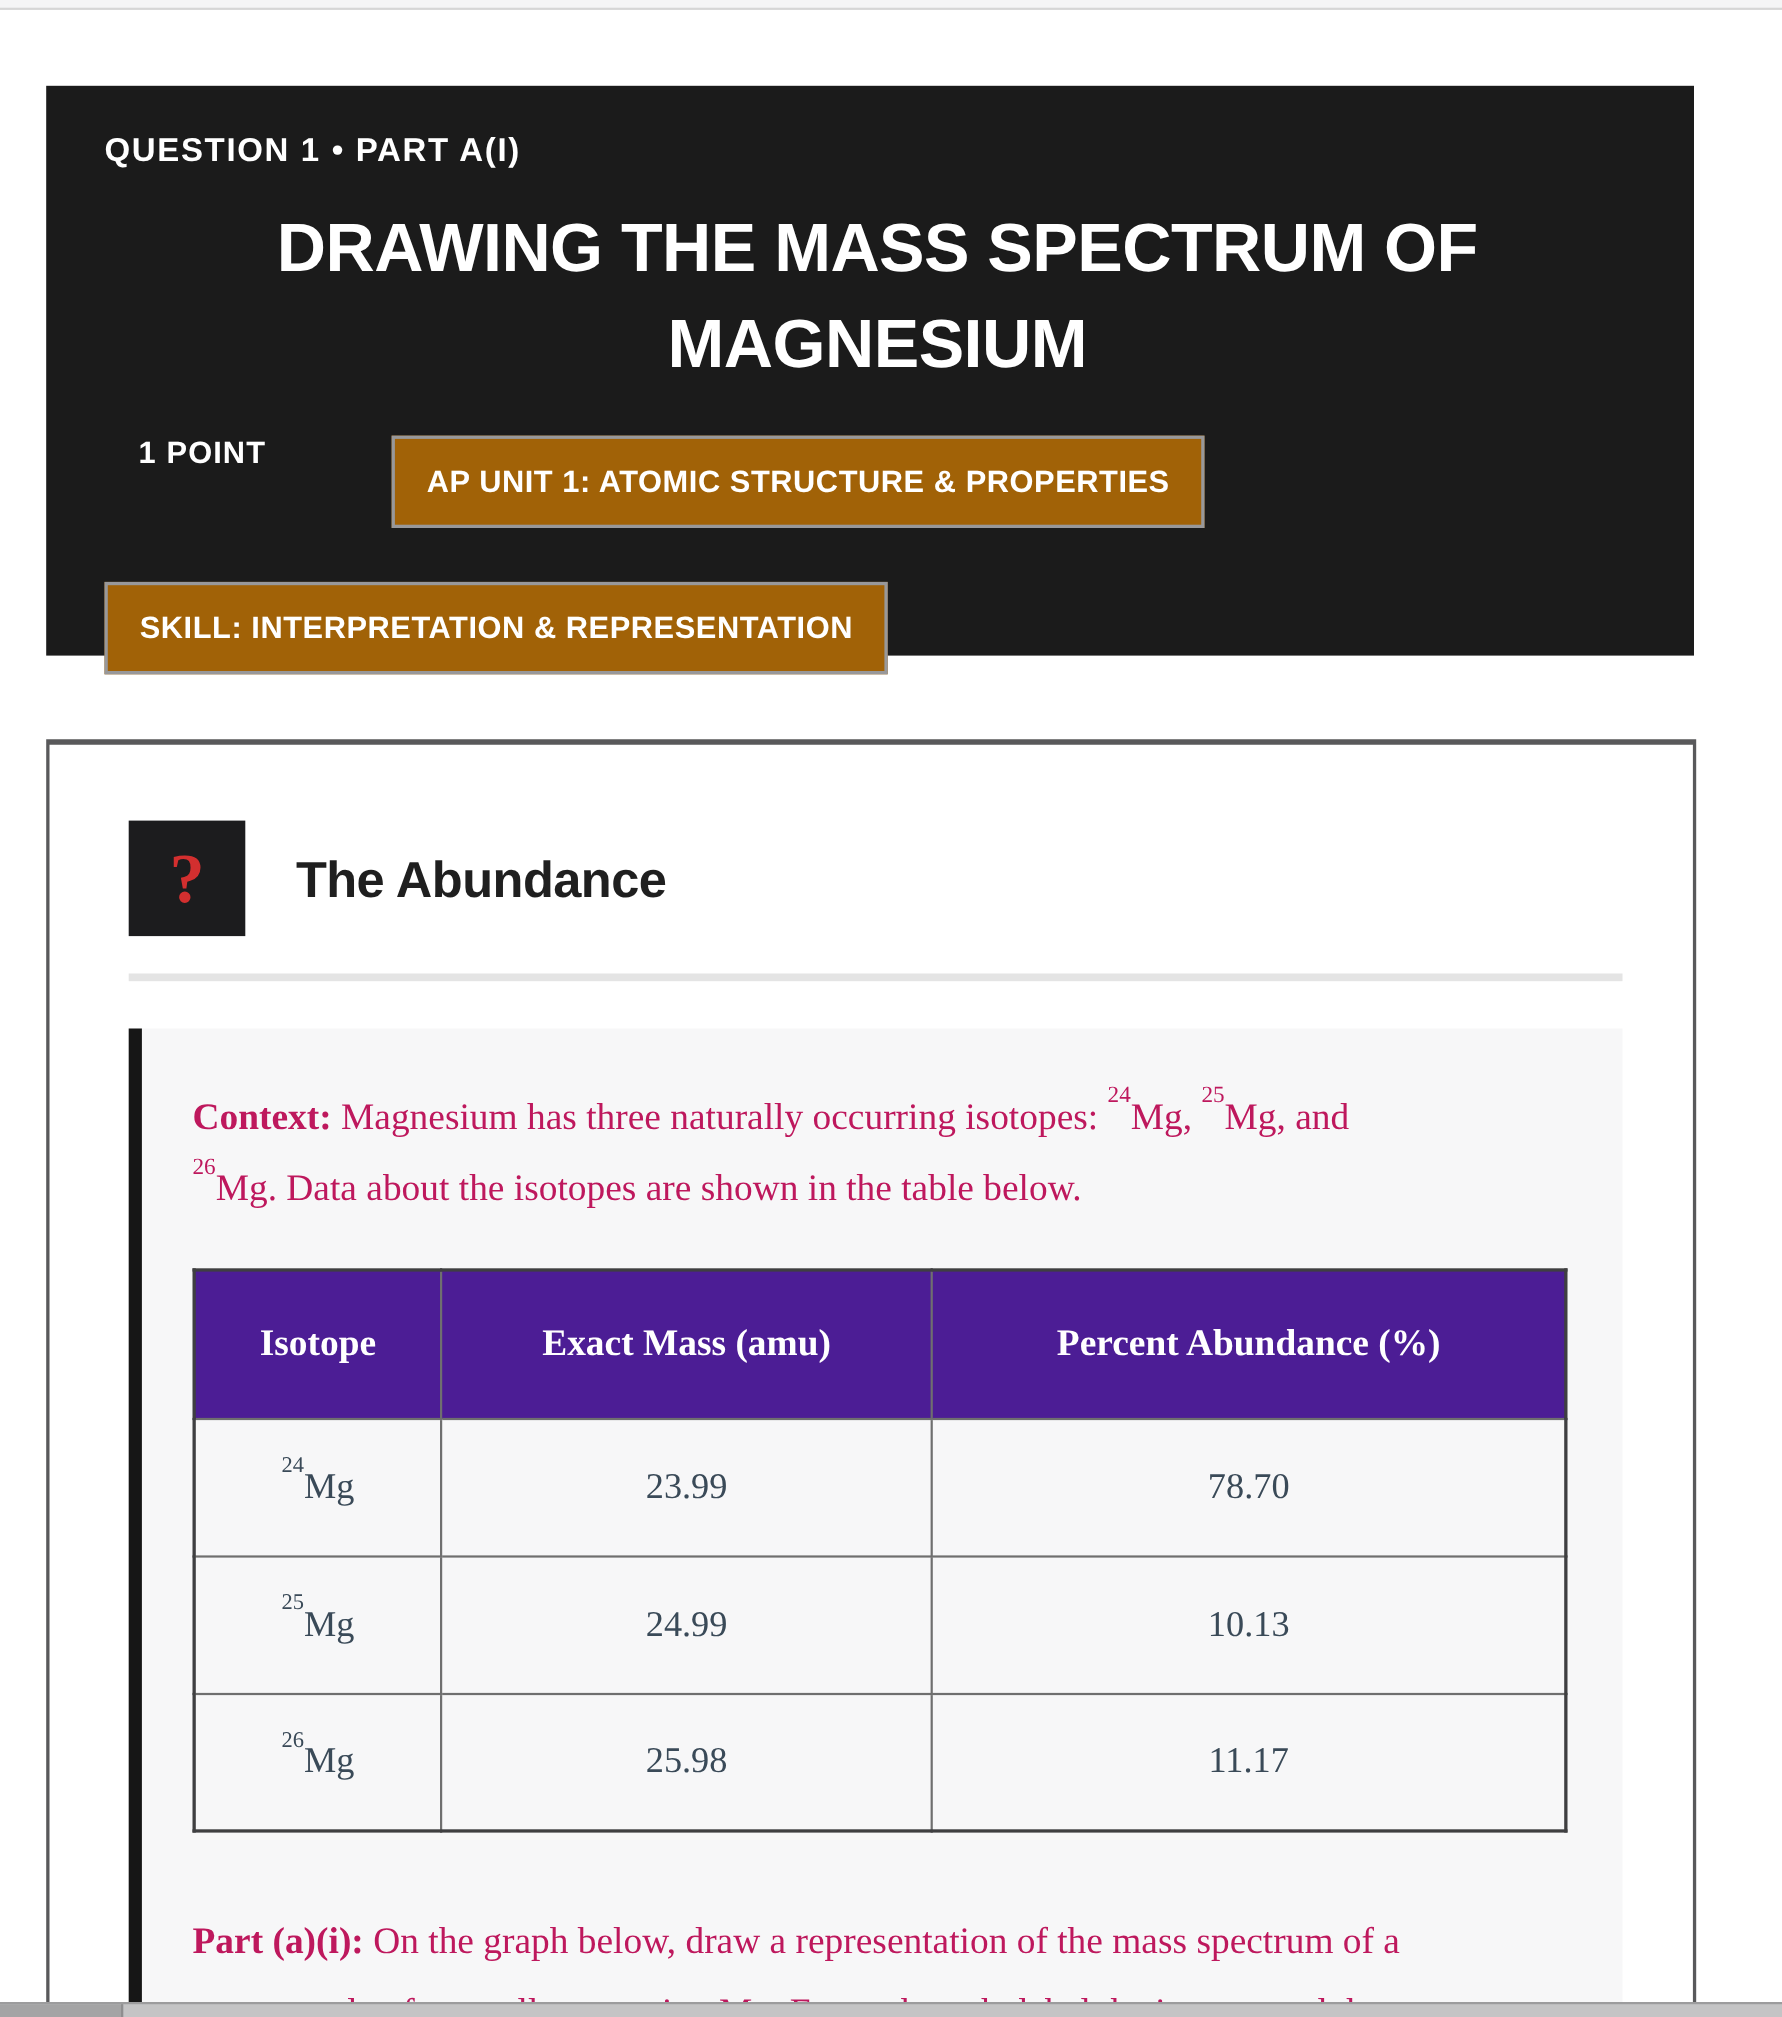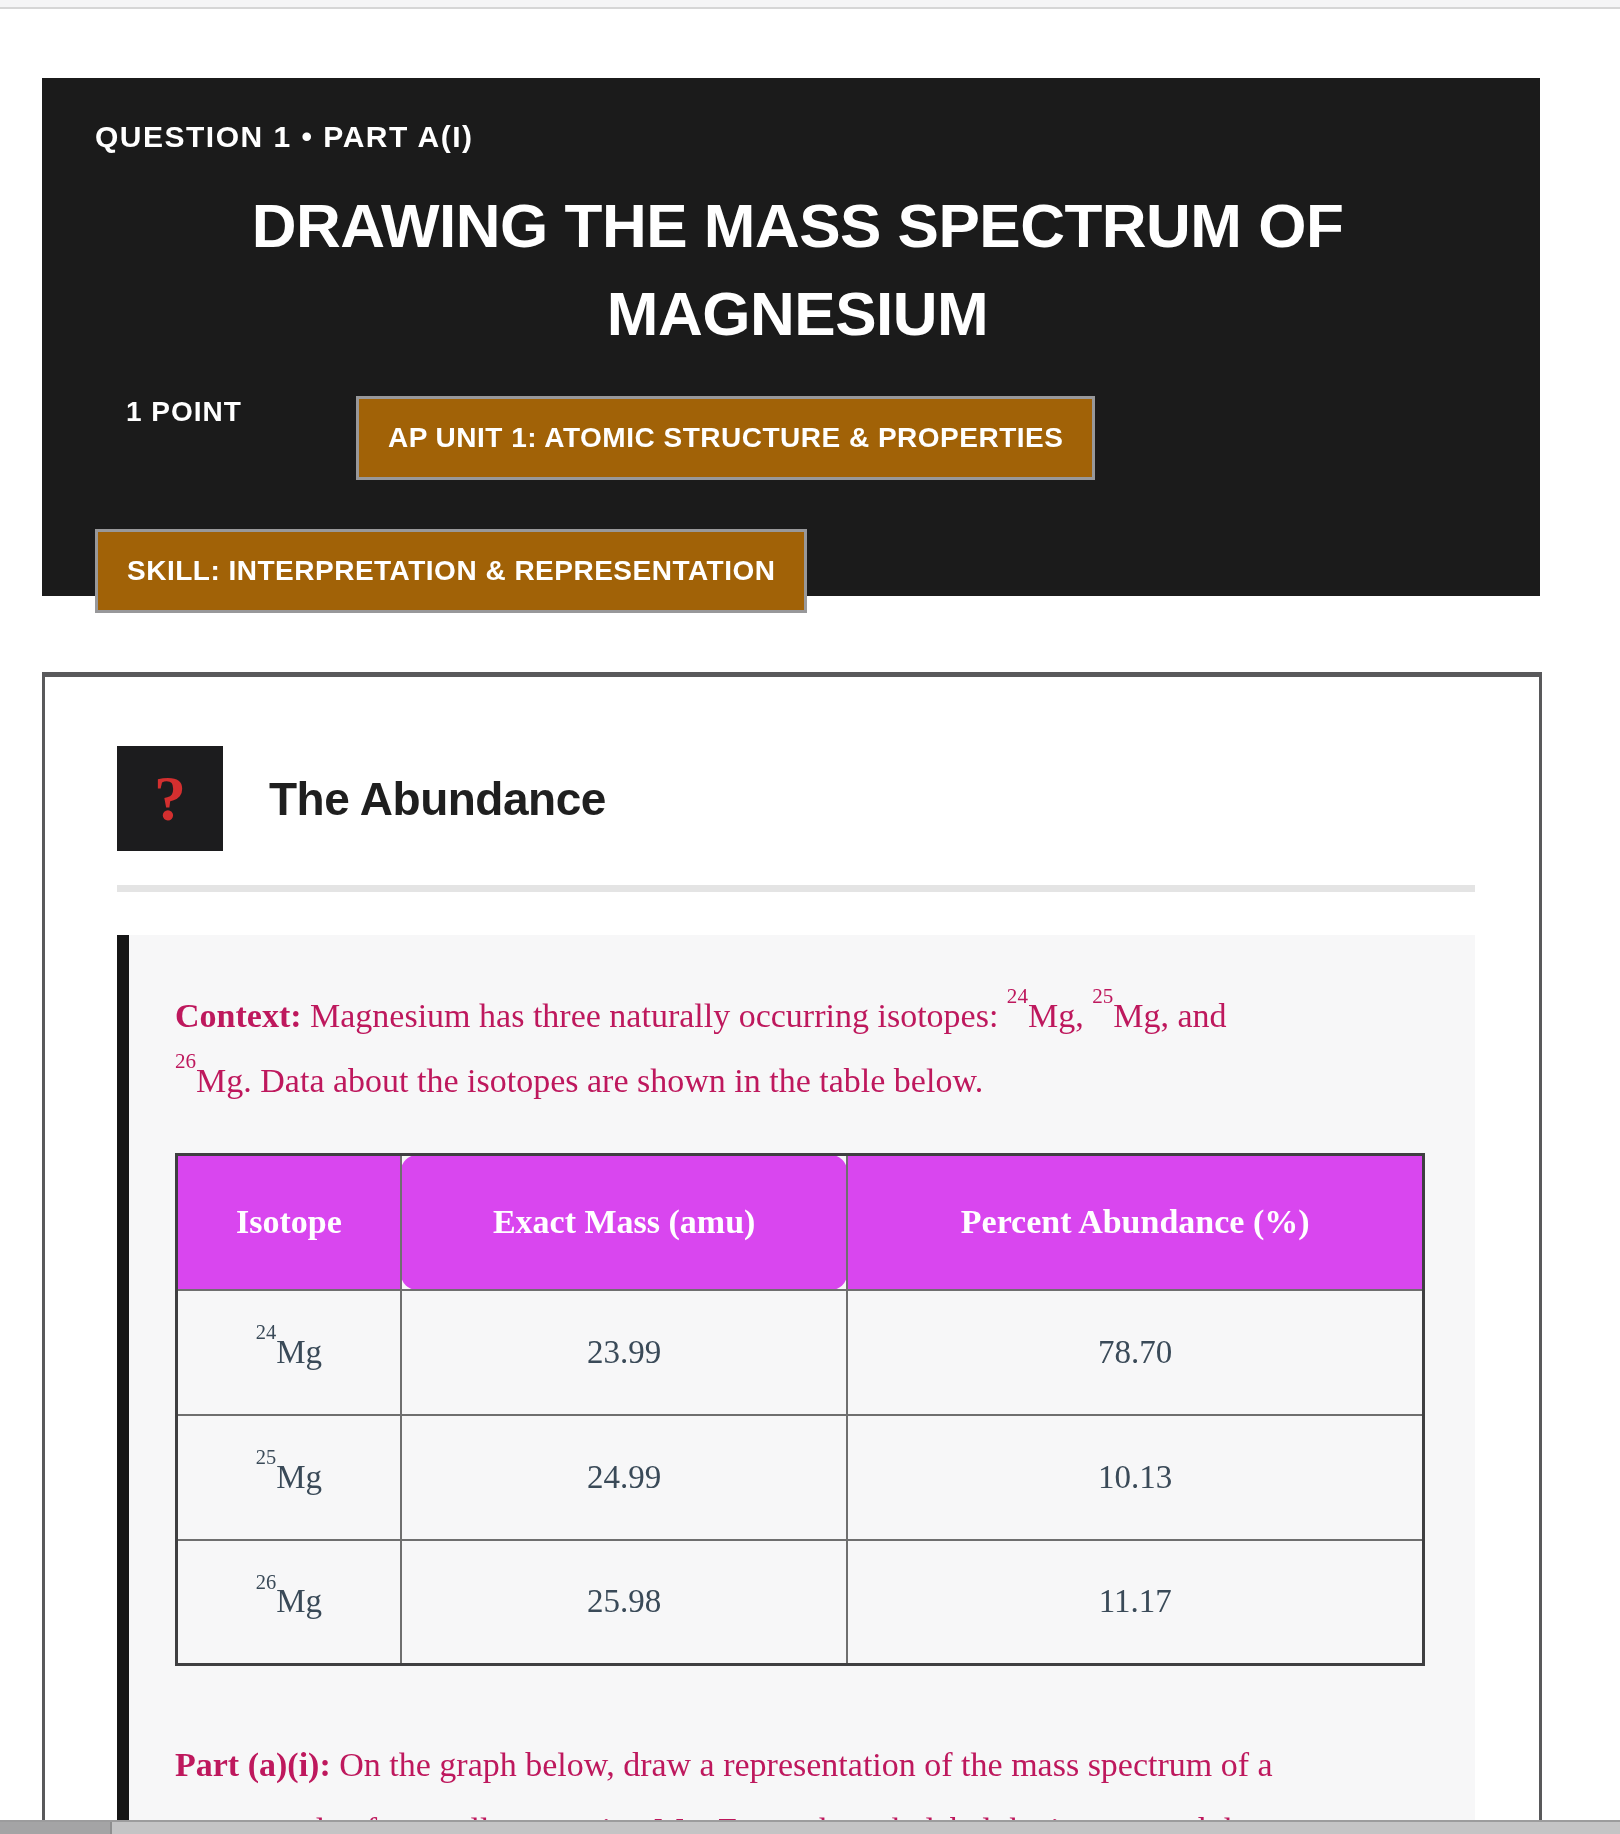--- a/index.html
+++ b/index.html
@@ -57,29 +57,29 @@
   sup.iso-sup {
     font-size:0.62em; position:relative; top:-0.55em; line-height:0;
   }
 
   
   table.iso-table {
     margin-top:40px; width:1250px; border-collapse:collapse;
     font-family:"Liberation Serif", serif; border:3px solid #3f3f41;
   }
   .iso-table th {
-    background:#d946ef; color:#ffffff; font-size:34px; font-weight:bold;
+    background:#4c1d95; color:#ffffff; font-size:34px; font-weight:bold;
     height:135px; border:2px solid #6f6f6f; text-align:center;
   }
   .iso-table td {
     height:125px; font-size:33px; color:#3a4a58; text-align:center;
     border:2px solid #6f6f6f; background:#f7f7f8;
   }
   .col-isotope { width:18%; }
-  .col-mass { width:35.8%;border-radius:16px; }
+  .col-mass { width:35.8%; }
   .col-abund { width:46.2%; }
 
   .part-text { margin-top:66px; }
 
   
   .scrollbar-track {
     position:absolute; left:0; top:1820px; width:1620px; height:14px;
     background:#c4c4c5; border-top:2px solid #9c9c9d; z-index:20;
   }
   .scrollbar-thumb {

